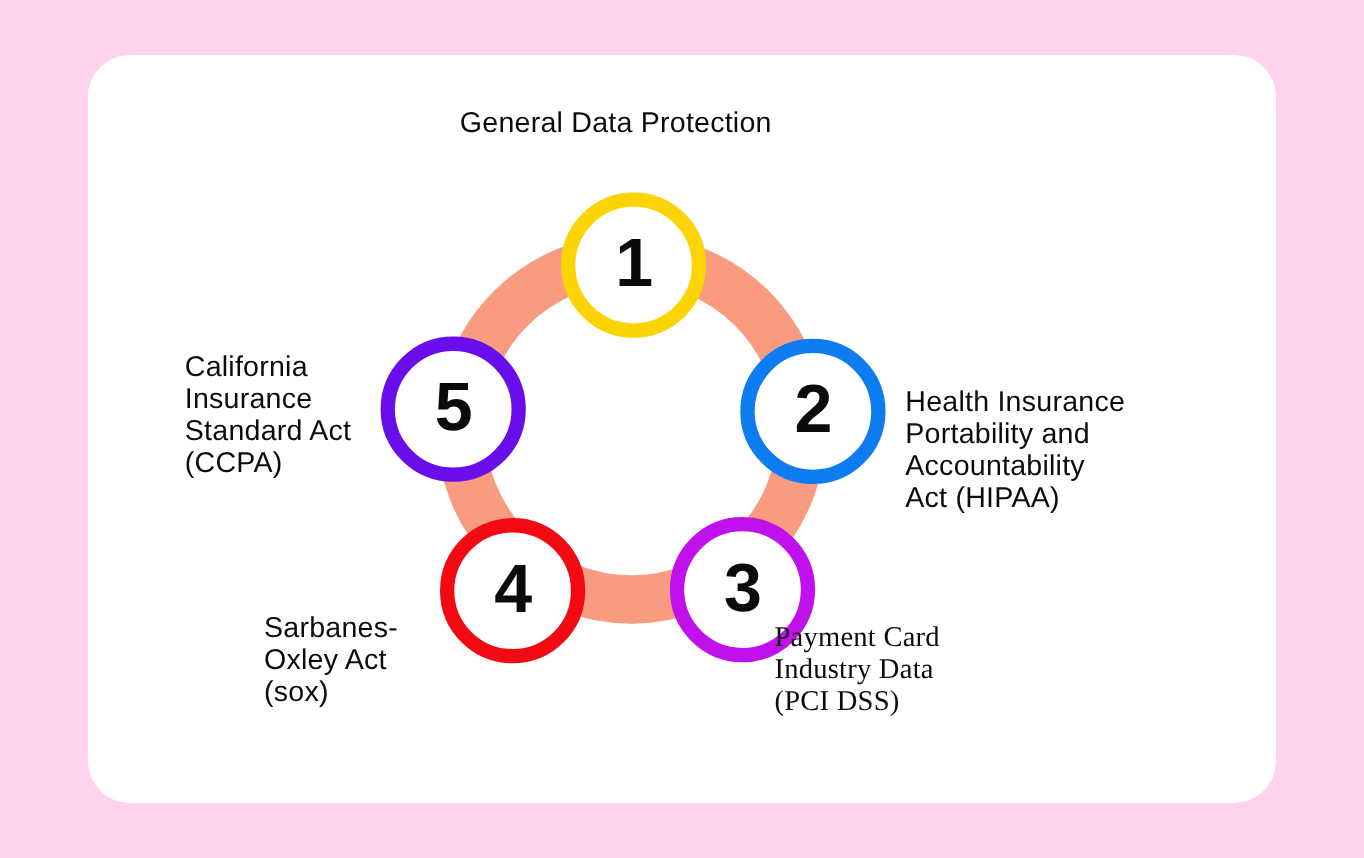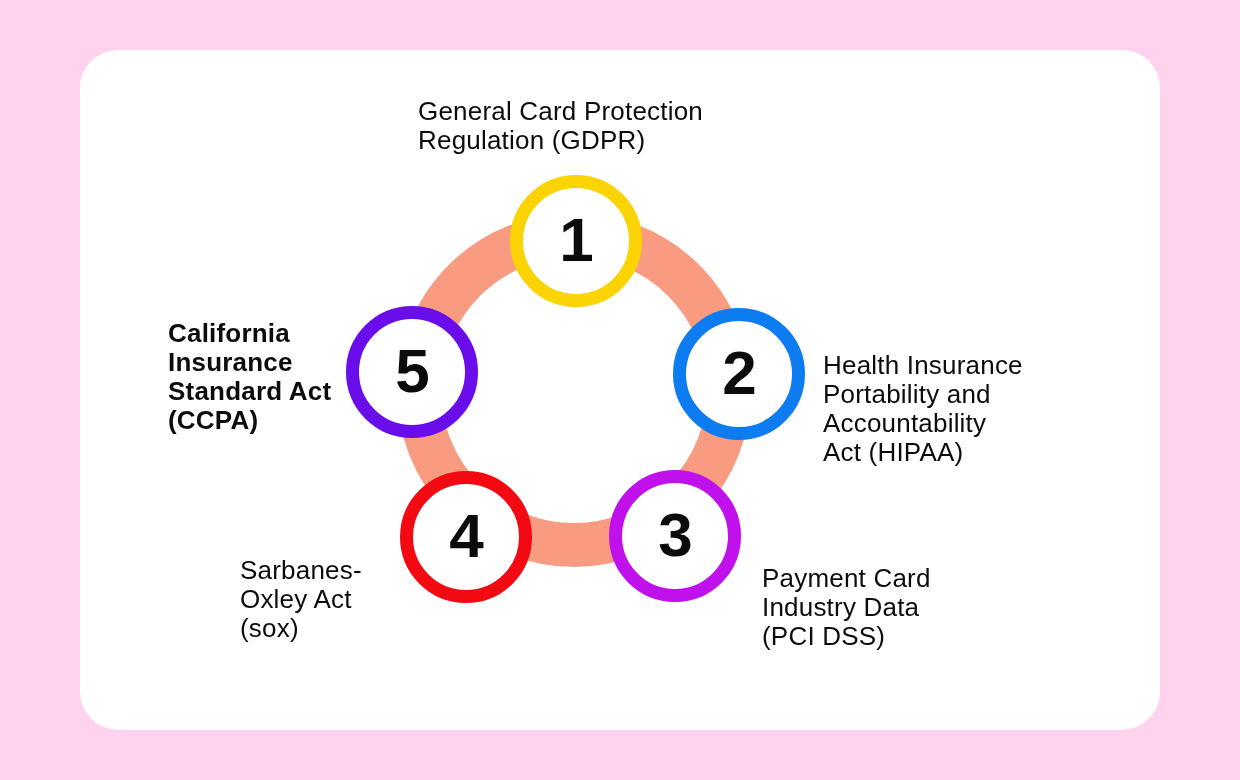--- a/index.html
+++ b/index.html
@@ -67,23 +67,23 @@
   }
   
   .node-1 { left: 510px; top: 175px; }
   .node-2 { left: 673px; top: 308px; }
   .node-3 { left: 609px; top: 470px; }
   .node-4 { left: 400px; top: 471px; }
   .node-5 { left: 346px; top: 306px; }
   
   .label-1 { left: 418px; top: 97px; }
   .label-2 { left: 823px; top: 319px; margin-top: 32px; }
-  .label-3 { left: 762px; top: 564px; }
+  .label-3 { left: 704px; top: 564px; font-family: Liberation Serif, serif; }
   .label-4 { left: 240px; top: 556px; }
-  .label-5 { left: 168px; top: 319px; font-weight: bold; }
+  .label-5 { left: 168px; top: 319px; }
 </style>
 </head>
 <body>
 
 <div class="stage">
 
   <div class="card"></div>
 
   <svg class="ring-svg" width="1240" height="780" viewBox="0 0 1240 780">
     <circle cx="574" cy="390" r="155" fill="none" stroke-width="44" stroke="#F89B80"></circle>
@@ -103,22 +103,21 @@
 
   <div class="node node-4" style="border-color: rgb(242, 9, 17);">
     <span class="num">4</span>
   </div>
 
   <div class="node node-5" style="border-color: rgb(105, 13, 235);">
     <span class="num">5</span>
   </div>
 
   <div class="label label-1">
-    <div class="ln">General Card Protection</div>
-    <div class="ln">Regulation (GDPR)</div>
+    <div class="ln">General Data Protection</div>
   </div>
 
   <div class="label label-2">
     <div class="ln">Health Insurance</div>
     <div class="ln">Portability and</div>
     <div class="ln">Accountability</div>
     <div class="ln">Act (HIPAA)</div>
   </div>
 
   <div class="label label-3">

